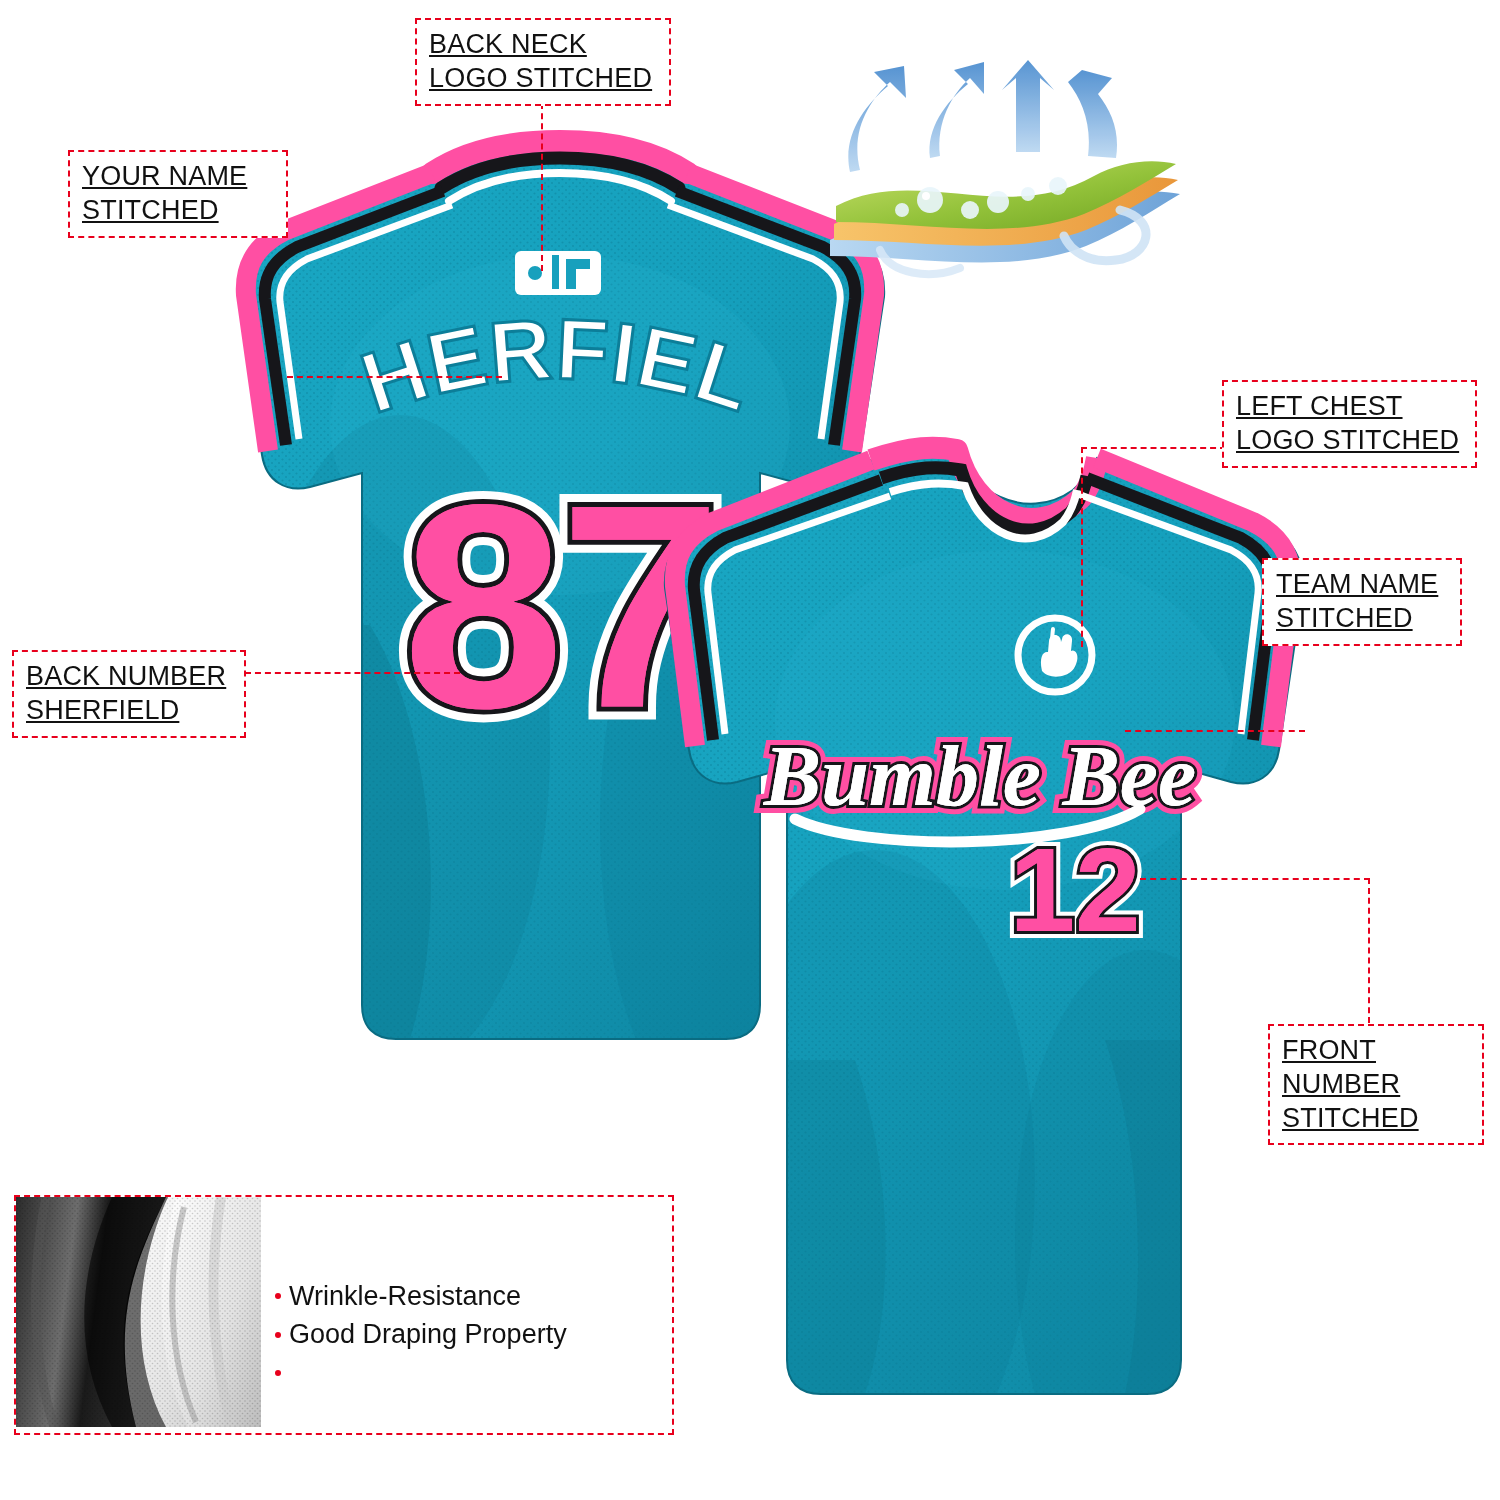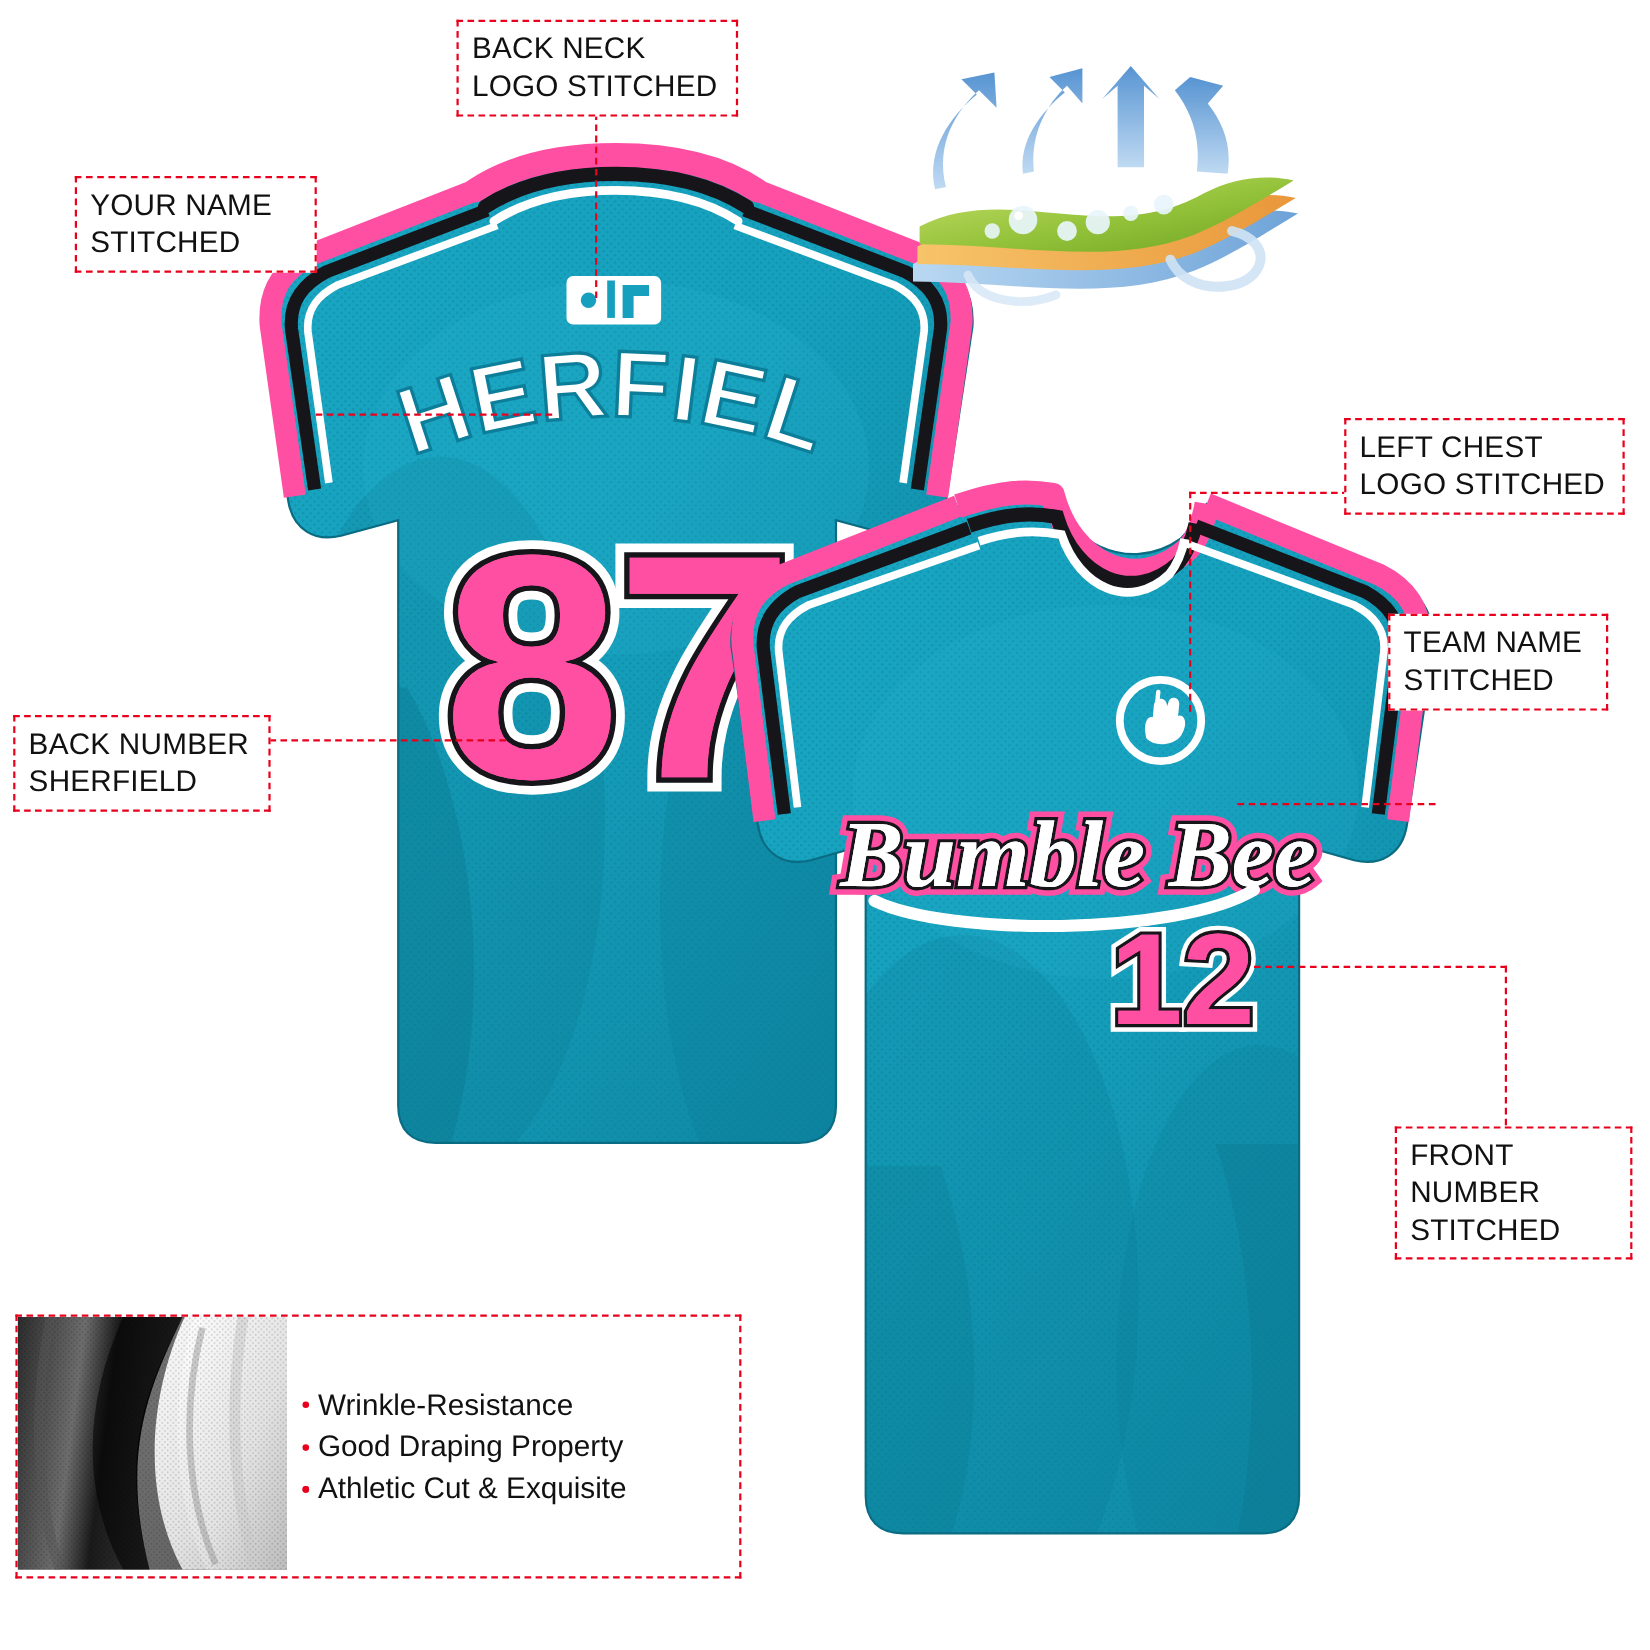--- a/index.html
+++ b/index.html
@@ -18,20 +18,21 @@
     position:absolute;
     border:2px dashed #e8001c;
     background:#ffffff;
     color:#111;
     font-size:27px;
     line-height:1.25;
     padding:8px 12px;
     white-space:pre-line;
     letter-spacing:.2px;
     z-index:40;
+    text-decoration:underline;
   }
 
   
   .leader {
     position:absolute;
     border-top:2px dashed #e8001c;
     z-index:35;
   }
   .leader.v {
     border-top:none;
@@ -283,21 +284,21 @@
   <div class="leader v" style="left:1081px; top:447px; height:200px;"></div>
 
   <div class="leader" style="left:1125px; top:730px; width:180px;"></div>
 
   <div class="leader" style="left:1140px; top:878px; width:230px;"></div>
   <div class="leader v" style="left:1368px; top:878px; height:155px;"></div>
 
   <div class="callout" style="left:415px; top:18px; width:256px;">BACK NECK
 LOGO STITCHED</div>
 
-  <div class="callout" style="left:68px; top:160px; width:220px;">YOUR NAME
+  <div class="callout" style="left:68px; top:150px; width:220px;">YOUR NAME
 STITCHED</div>
 
   <div class="callout" style="left:12px; top:650px; width:234px;">BACK NUMBER
 SHERFIELD</div>
 
   <div class="callout" style="left:1222px; top:380px; width:255px;">LEFT CHEST
 LOGO STITCHED</div>
 
   <div class="callout" style="left:1262px; top:558px; width:200px;">TEAM NAME
 STITCHED</div>
@@ -334,17 +335,16 @@
         <path d="M168 10 C150 80 152 160 180 225" fill="none" stroke="#9a9a9a" stroke-width="6" opacity=".5"></path>
         <path d="M205 0 C192 80 196 160 216 230" fill="none" stroke="#cdcdcd" stroke-width="10" opacity=".6"></path>
         <path d="M30 0 C14 80 16 160 38 230" fill="none" stroke="#555" stroke-width="9" opacity=".5"></path>
         <rect width="245" height="230" fill="url(#meshSw)"></rect>
       </svg>
     </div>
     <div class="feature-list">
       <div class="item"><span class="bullet"></span><span>Wrinkle-Resistance</span></div>
       <div class="item"><span class="bullet"></span><span>Good Draping Property</span></div>
       <div class="item"><span class="bullet"></span></div>
-      <div class="item"><span class="bullet"></span><span>Athletic Cut &amp; Exquisite</span></div>
     </div>
   </div>
 
 </div>
 
 </body></html>

